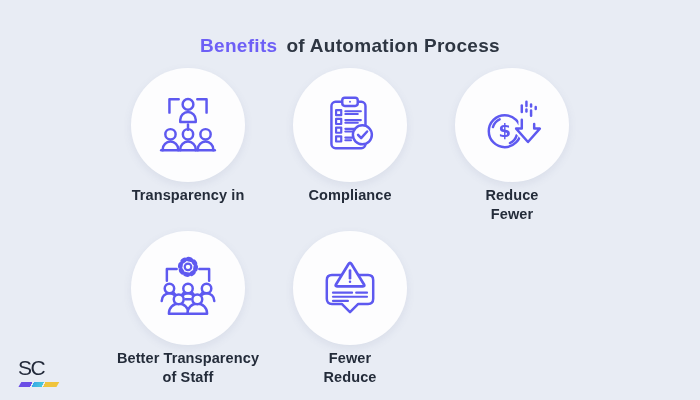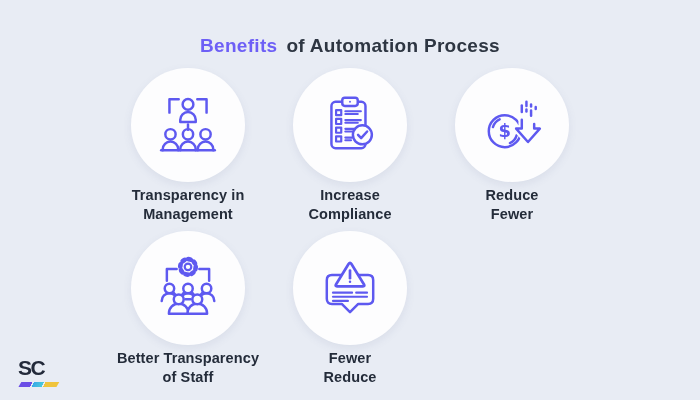--- a/index.html
+++ b/index.html
@@ -37,21 +37,21 @@
   .casing{stroke:var(--circle-fill);stroke-width:6.5;}
   .whitefill{fill:var(--circle-fill);}
   .label{
     margin-top:4px;text-align:center;
     font-size:14.5px;font-weight:bold;line-height:19px;
     color:var(--label-text);letter-spacing:.1px;
   }
   .label span{display:block;}
   .logo{position:absolute;left:18px;top:355px;width:48px;}
   .logo-text{
-    display:block;font-size:21px;font-weight:700;line-height:1.25;
+    display:block;font-size:21px;font-weight:400;line-height:1.25;
     letter-spacing:-1.5px;color:var(--logo-text);
   }
   .logo-stripe{
     display:block;width:38px;height:4.5px;margin-top:1px;margin-left:2px;
     transform:skewX(-30deg);
     background:linear-gradient(90deg,
       #6B4EE6 0%,#6B4EE6 30%,
       rgba(0,0,0,0) 30%,rgba(0,0,0,0) 34%,
       #38A9E8 34%,#4CC9DA 60%,
       rgba(0,0,0,0) 60%,rgba(0,0,0,0) 64%,
@@ -82,21 +82,20 @@
           <circle cx="32" cy="41" r="5"></circle>
           <circle cx="49" cy="41" r="5"></circle>
           <path d="M7.5 56.5 v-1 a7.5 7.5 0 0 1 15 0 v1"></path>
           <path d="M24.5 56.5 v-1 a7.5 7.5 0 0 1 15 0 v1"></path>
           <path d="M41.5 56.5 v-1 a7.5 7.5 0 0 1 15 0 v1"></path>
           <line x1="6" y1="56.5" x2="58" y2="56.5"></line>
         </svg>
       </div>
       <div class="label">
         <span>Transparency in</span>
-        <span>Management</span>
       </div>
     </div>
 
 
     <div class="cell">
       <div class="circle">
         <svg class="icon-svg" viewBox="0 0 64 64">
           <rect x="14" y="9.5" width="33" height="45" rx="4"></rect>
           <rect class="whitefill" x="24.5" y="5.5" width="15" height="8" rx="2.5"></rect>
           <circle cx="32" cy="9.5" r="0.9" fill="currentColor" stroke="none"></circle>
@@ -110,21 +109,20 @@
           <line class="thin" x1="27.5" y1="35.7" x2="42.5" y2="35.7"></line>
           <line class="thin" x1="27.5" y1="38.3" x2="36" y2="38.3"></line>
           <rect class="thin" x="18.5" y="43" width="5" height="5"></rect>
           <line class="thin" x1="27.5" y1="44.2" x2="34" y2="44.2"></line>
           <line class="thin" x1="27.5" y1="46.8" x2="33" y2="46.8"></line>
           <circle class="whitefill" cx="44" cy="41.5" r="9.2"></circle>
           <path d="M39.8 41.5 l3 3.2 l5.8 -6.4"></path>
         </svg>
       </div>
       <div class="label">
-        <span>Increase</span>
         <span>Compliance</span>
       </div>
     </div>
 
     <div class="cell">
       <div class="circle">
         <svg class="icon-svg" viewBox="0 0 64 64">
           <line x1="41.5" y1="13" x2="41.5" y2="19.5"></line>
           <line x1="46" y1="9.5" x2="46" y2="13.5"></line>
           <line x1="46" y1="17" x2="46" y2="19"></line>

